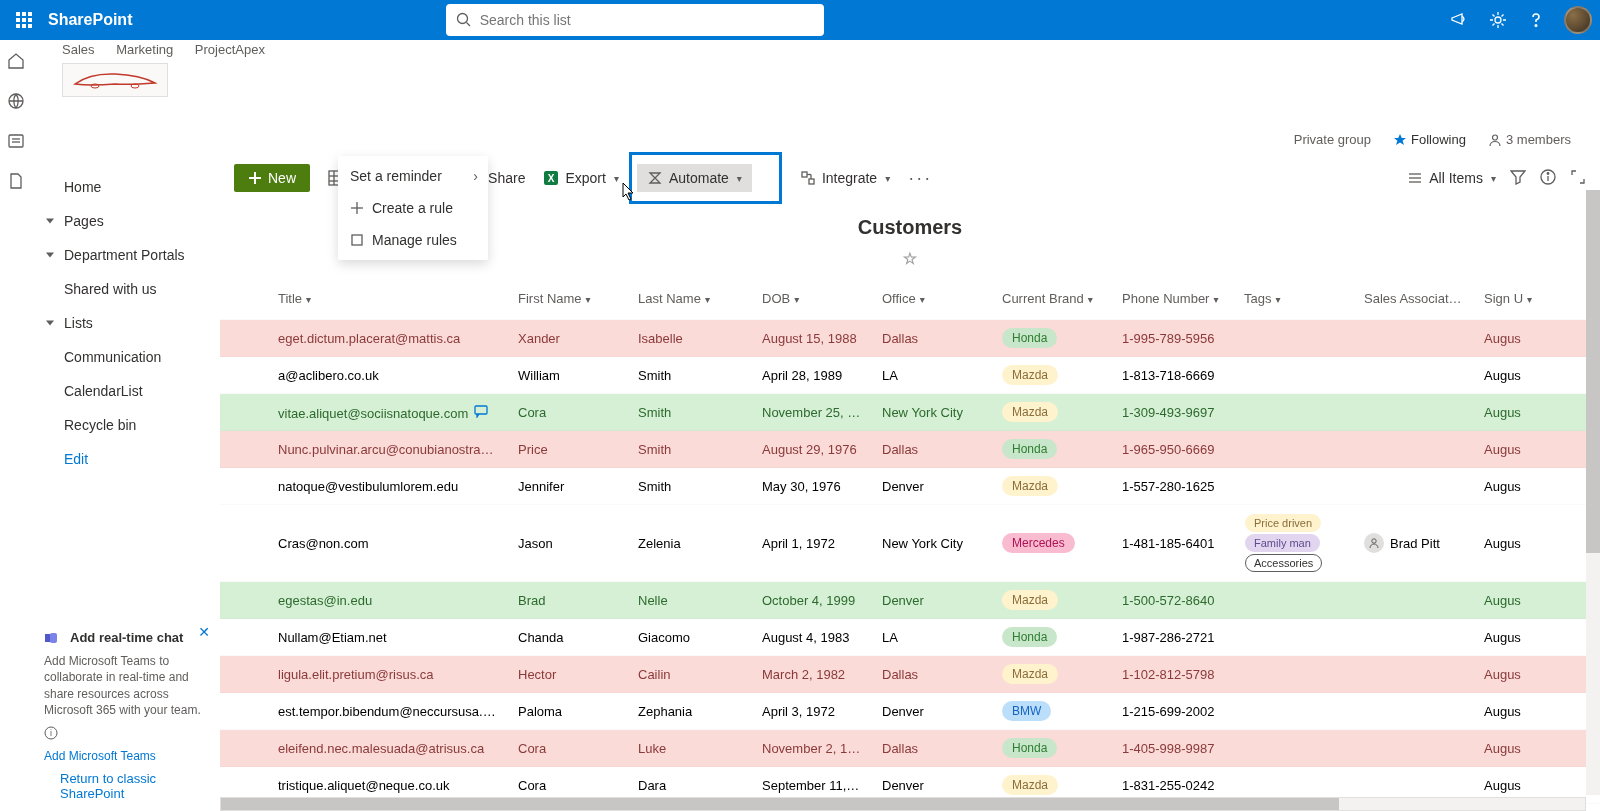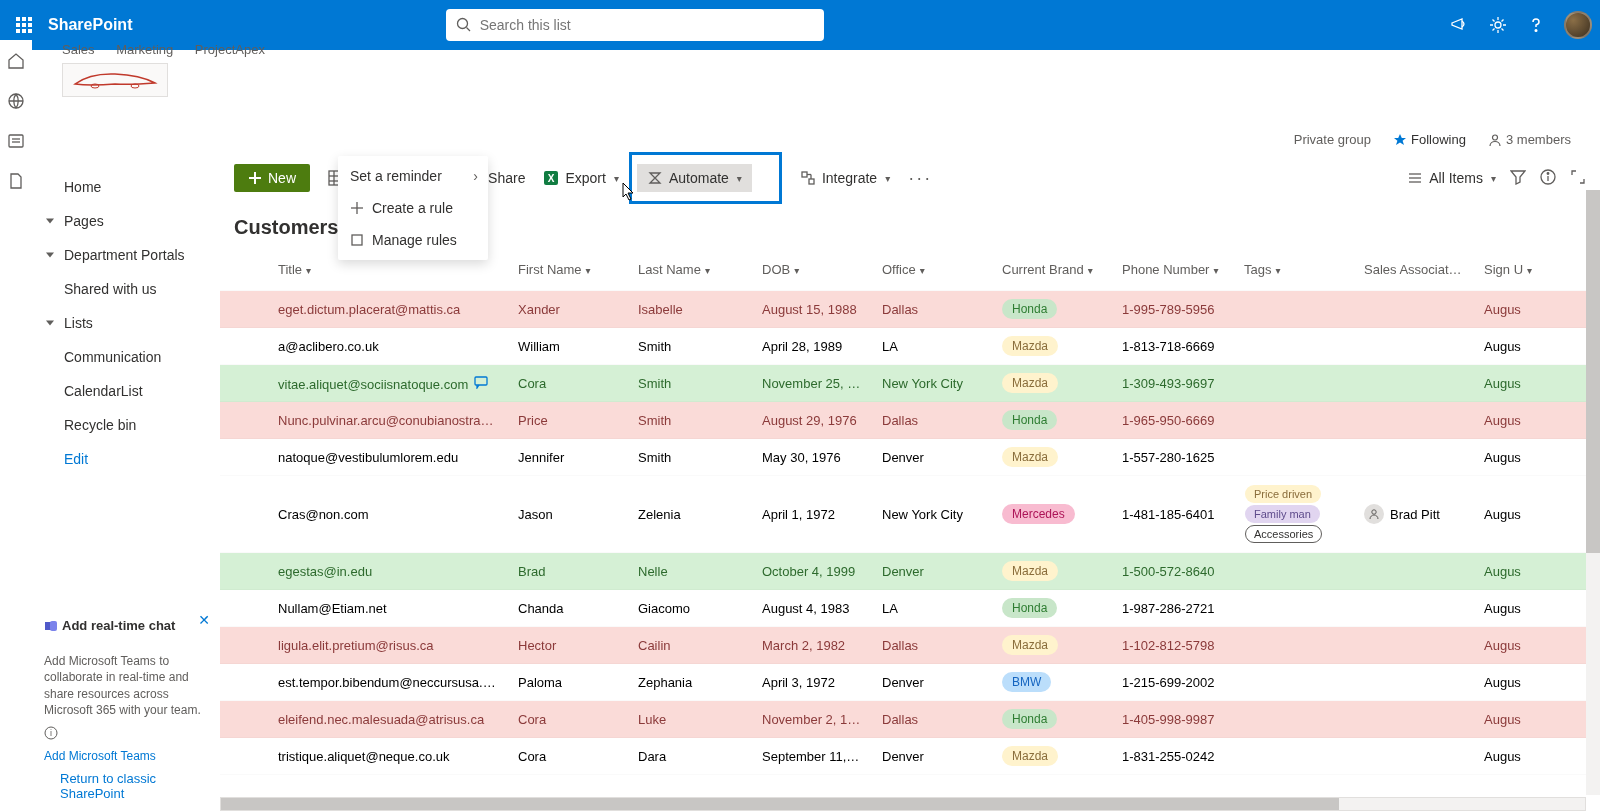--- a/index.html
+++ b/index.html
@@ -1,19 +1,19 @@
 <!DOCTYPE html>
 <html><head>
 <meta charset="utf-8">
 <style>
 * { box-sizing: border-box; margin: 0; padding: 0; font-family: 'Segoe UI', sans-serif; }
 body { overflow: hidden; background: #fff; width: 1600px; height: 811px; position: relative; }
 
 
-.suite-bar { height: 50px; background: #0078d4; display: flex; align-items: center; color: #fff; padding: 0 8px; }
+.suite-bar { height: 40px; background: #0078d4; display: flex; align-items: center; color: #fff; padding: 0 8px; }
 .waffle-icon { width: 32px; height: 32px; display: flex; align-items: center; justify-content: center; cursor: pointer; }
 .waffle-icon svg { width: 16px; height: 16px; fill: #fff; }
 .app-name { font-size: 16px; font-weight: 600; margin-left: 8px; }
 .search-wrap { margin-left: auto; margin-right: auto; width: 378px; height: 32px; background: #fff; border-radius: 4px; display: flex; align-items: center; padding: 8px 10px; }
 .search-wrap svg { width: 16px; height: 16px; fill: #605e5c; margin-right: 8px; }
 .search-wrap input { border: none; outline: none; flex: 1; font-size: 14px; color: #323130; }
 .suite-right { display: flex; align-items: center; gap: 18px; margin-left: auto; }
 .suite-icon { width: 20px; height: 20px; display: flex; align-items: center; justify-content: center; cursor: pointer; }
 .avatar { width: 28px; height: 28px; border-radius: 50%; background: radial-gradient(circle at 30% 30%, #8b6f47, #3a2e1f); border: 2px solid rgba(255,255,255,0.3); }
 
@@ -34,21 +34,21 @@
 .members { display: flex; align-items: center; gap: 4px; }
 
 
 .left-nav { width: 188px; padding: 130px 0 0 0; font-size: 14px; color: #323130; position: relative; }
 .nav-section { display: flex; flex-direction: column; }
 .nav-item { padding: 9px 8px 9px 32px; cursor: pointer; position: relative; }
 .nav-item.expandable::before { content: ''; position: absolute; left: 14px; top: 50%; transform: translateY(-50%); width: 0; height: 0; border-left: 4px solid transparent; border-right: 4px solid transparent; border-top: 5px solid #605e5c; }
 .nav-item.edit { color: #0078d4; }
 .teams-card { position: absolute; bottom: 42px; left: 6px; right: 6px; padding: 6px; font-size: 12px; }
 .teams-card .close { position: absolute; right: 4px; top: 0; color: #0078d4; font-size: 14px; cursor: pointer; }
-.teams-title { font-weight: 600; font-size: 13px; display: flex; align-items: center; gap: 4px; margin-bottom: 20px; }
+.teams-title { font-weight: 600; font-size: 13px; display: flex; align-items: center; gap: 12px; margin-bottom: 8px; }
 .teams-body { color: #605e5c; line-height: 1.35; margin-bottom: 8px; }
 .teams-link { color: #0078d4; cursor: pointer; margin-top: 6px; display: block; }
 .classic-link { position: absolute; bottom: 10px; left: 28px; font-size: 13px; color: #0078d4; cursor: pointer; }
 
 
 .main { flex: 1; padding-top: 118px; position: relative; overflow: hidden; }
 .cmd-bar { height: 40px; display: flex; align-items: center; padding: 0 14px; gap: 18px; font-size: 14px; }
 .btn-new { background: #4d7c0f; color: #fff; border-radius: 2px; padding: 6px 14px; display: flex; align-items: center; gap: 6px; cursor: pointer; font-weight: 400; }
 .btn-new svg { width: 14px; height: 14px; fill: #fff; }
 .cmd-item { display: flex; align-items: center; gap: 6px; color: #323130; cursor: pointer; position: relative; }
@@ -59,21 +59,21 @@
 .cmd-right { margin-left: auto; display: flex; align-items: center; gap: 14px; color: #323130; }
 .ellipsis { font-size: 18px; color: #605e5c; cursor: pointer; letter-spacing: 2px; }
 
 
 .automate-menu { position: absolute; left: 338px; top: 156px; width: 150px; background: #fff; box-shadow: 0 4px 12px rgba(0,0,0,0.15); z-index: 20; font-size: 14px; border-radius: 2px; padding: 4px 0; }
 .menu-item { padding: 8px 12px; display: flex; align-items: center; gap: 8px; cursor: pointer; color: #323130; position: relative; }
 .menu-item svg { width: 14px; height: 14px; }
 .menu-item.sub::after { content: '›'; position: absolute; right: 10px; color: #605e5c; }
 
 
-.list-title { padding: 18px 14px 10px; font-size: 20px; font-weight: 600; color: #323130; display: flex; align-items: center; gap: 10px; }
+.list-title { padding: 18px 14px 10px; font-size: 20px; font-weight: 600; color: #323130; display: flex; align-items: center; gap: 10px; flex-direction: column; }
 .fav-icon { color: #a19f9d; font-size: 16px; cursor: pointer; }
 
 
 .table-wrap { overflow-x: auto; overflow-y: hidden; height: 530px; position: relative; }
 .table-inner { min-width: 1560px; }
 .trow { display: flex; align-items: center; min-height: 35px; font-size: 13px; border-bottom: 1px solid rgba(0,0,0,0.02); }
 .trow.header { color: #605e5c; font-weight: 400; height: 42px;}
 .trow.header .chev { font-size: 10px; margin-left: 4px; }
 .trow.pink { background: #fadbd8; color: #8b3a3a; }
 .trow.green { background: #d5f0d5; color: #2d6a2d; }

